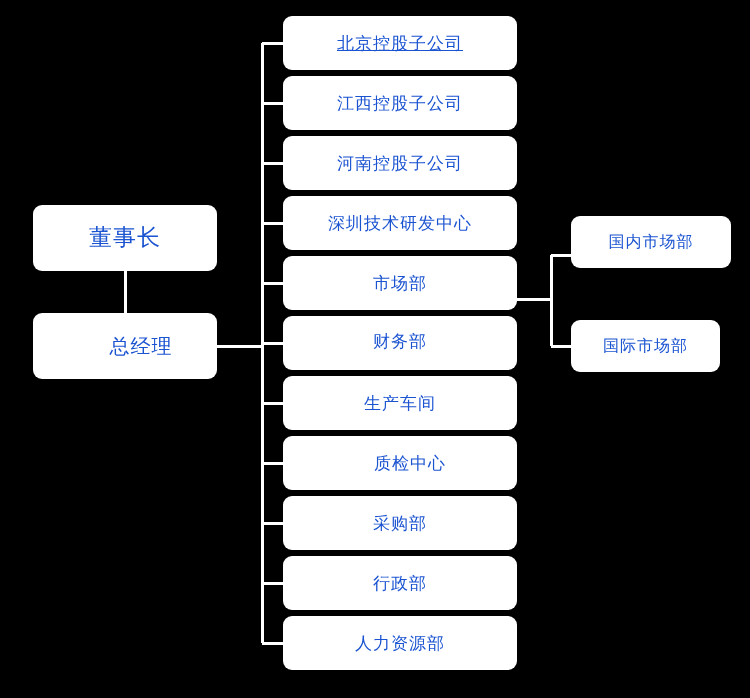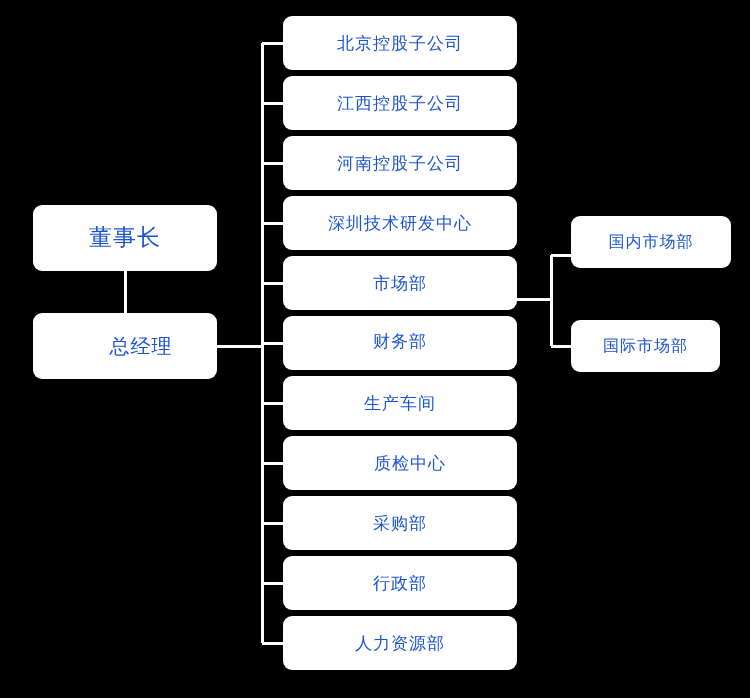--- a/index.html
+++ b/index.html
@@ -88,21 +88,21 @@
   </svg>
 
   <div class="node level-1" style="left:33px; top:205px; width:184px; height:66px;">
     <span>董事长</span>
   </div>
 
   <div class="node level-2" style="left:33px; top:313px; width:184px; height:66px;">
     <span>总经理</span>
   </div>
 
-  <div class="node dept" style="left:283px; top:16px; width:234px; height:54px;">
+  <div class="node dept" style="left:283px; top:16px; width:234px; height:54px;text-decoration:underline;">
     <span>北京控股子公司</span>
   </div>
   <div class="node dept" style="left:283px; top:76px; width:234px; height:54px;">
     <span>江西控股子公司</span>
   </div>
   <div class="node dept" style="left:283px; top:136px; width:234px; height:54px;">
     <span>河南控股子公司</span>
   </div>
   <div class="node dept" style="left:283px; top:196px; width:234px; height:54px;">
     <span>深圳技术研发中心</span>

